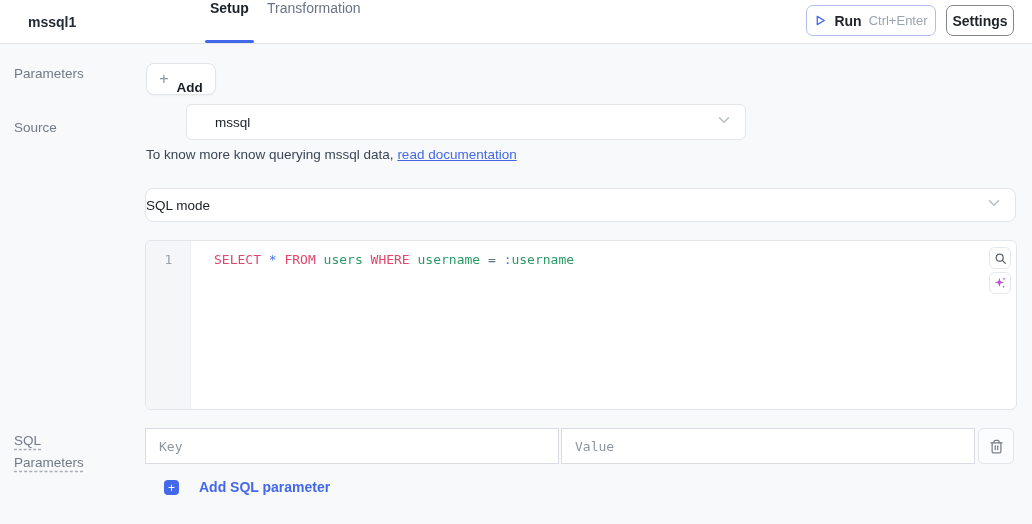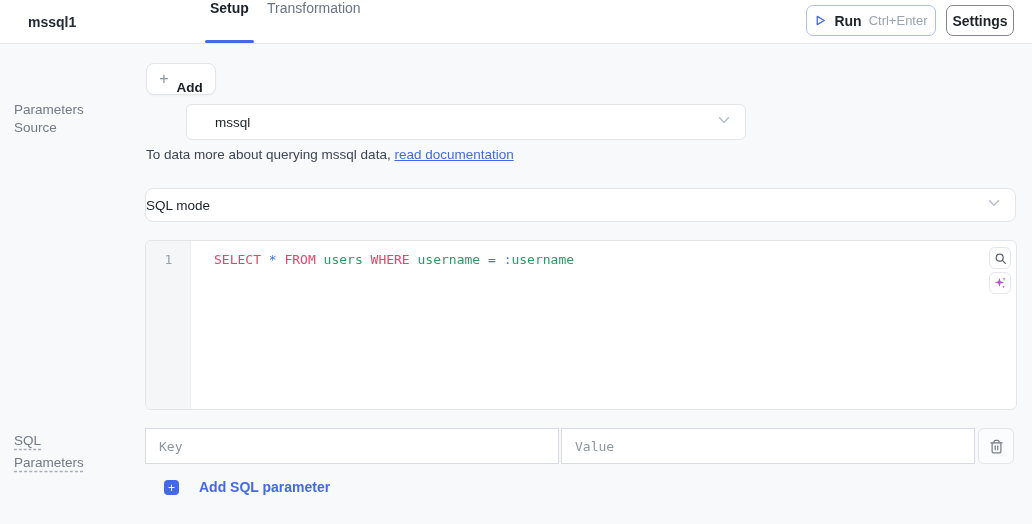--- a/index.html
+++ b/index.html
@@ -16,21 +16,21 @@
   .tab-transformation { left:267px; }
   .tab-settings { left:382px; }
 
   .run-btn { position:absolute; left:806px; top:5px; width:130px; height:31px; background:#fff; border:1px solid #aebcf3; border-radius:7px; display:flex; align-items:center; justify-content:center; gap:7px; cursor:pointer; }
   .run-label { font-size:14px; font-weight:600; color:#1f242b;text-align:right; }
   .run-shortcut { font-size:13px; font-weight:500; color:#9aa4b1;text-align:right; }
   .preview-btn { position:absolute; left:946px; top:5px; width:68px; height:31px; background:#fff; border:1px solid #83878d; border-radius:7px; display:flex; align-items:center; justify-content:center; font-size:14px; font-weight:600; color:#1f242b; cursor:pointer; }
 
   
   .side-label { position:absolute; left:14px; font-size:13.5px; color:#717a87; }
-  .lbl-parameters { top:66px;margin-top:36px; }
+  .lbl-parameters { top:66px; }
   .lbl-source { top:120px; }
   .lbl-sql-params { top:430px; width:86px; line-height:22px; text-decoration:underline; text-decoration-style:dashed; text-decoration-color:#a7aeb9; text-underline-offset:4px; }
 
   
   .add-btn { position:absolute; left:146px; top:63px; width:70px; height:32px; background:#fff; border:1px solid #e2e5ea; border-radius:8px; box-shadow:0 1px 2px rgba(0,0,0,.04); display:flex; align-items:center; justify-content:center; gap:8px; cursor:pointer; }
   .add-btn .plus { font-size:16px; color:#8a929d; font-weight:400; line-height:1; margin-top:-1px; }
   .add-btn .add-txt { font-size:13.5px; font-weight:600; color:#1a1f27;margin-top:16px; }
 
   .select-box { position:absolute; background:#fff; border:1px solid #e2e5ea; display:flex; align-items:center; cursor:pointer; }
   .source-select { left:146px; top:104px; width:560px; height:36px; border-radius:6px; padding-left:28px;margin-left:40px; }
@@ -106,21 +106,21 @@
 
 <div class="select-box source-select">
   <span class="select-text">mssql</span>
   <span class="chevron">
     <svg width="18" height="18" viewBox="0 0 24 24" fill="none" stroke="#b6bdc9" stroke-width="2" stroke-linecap="round" stroke-linejoin="round">
         <polyline points="6 9 12 15 18 9"></polyline>
       </svg>
   </span>
 </div>
 <div class="help-line">
-  <span>To data more about querying mssql data, </span><a class="help-link">read documentation</a>
+  <span>To know more know querying mssql data, </span><a class="help-link">read documentation</a>
 </div>
 
 <div class="select-box mode-select">
   <span class="select-text">SQL mode</span>
   <span class="chevron">
     <svg width="18" height="18" viewBox="0 0 24 24" fill="none" stroke="#b6bdc9" stroke-width="2" stroke-linecap="round" stroke-linejoin="round">
         <polyline points="6 9 12 15 18 9"></polyline>
       </svg>
   </span>
 </div>

